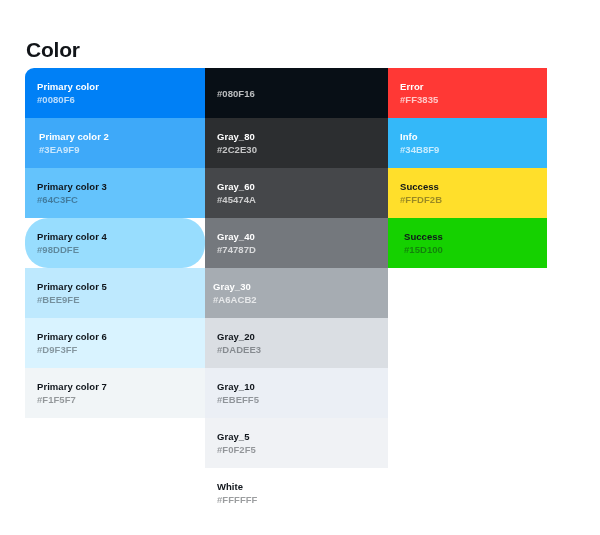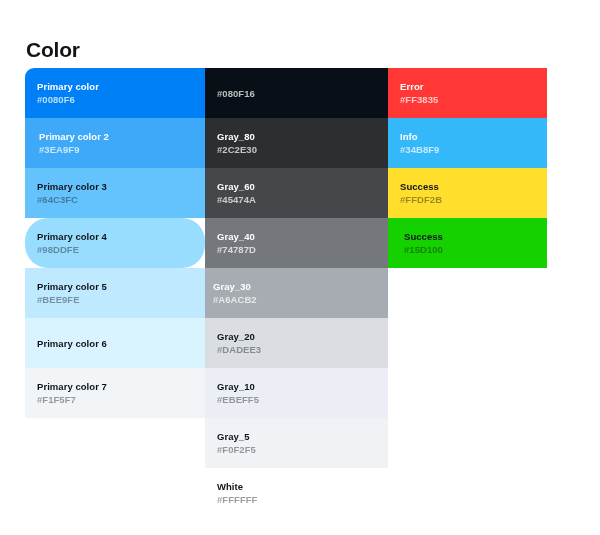--- a/index.html
+++ b/index.html
@@ -108,20 +108,21 @@
         <div class="swatch on-light" style="background: rgb(152, 221, 254); border-radius: 23px;">
           <div class="swatch-label">Primary color 4</div>
           <div class="swatch-hex">#98DDFE</div>
         </div>
         <div class="swatch on-light" style="background: rgb(190, 233, 254);">
           <div class="swatch-label">Primary color 5</div>
           <div class="swatch-hex">#BEE9FE</div>
         </div>
         <div class="swatch on-light" style="background: rgb(217, 243, 255);">
           <div class="swatch-label">Primary color 6</div>
+          <div class="swatch-hex">#D9F3FF</div>
         </div>
         <div class="swatch on-light" style="background: rgb(241, 245, 247);">
           <div class="swatch-label">Primary color 7</div>
           <div class="swatch-hex">#F1F5F7</div>
         </div>
       </div>
     <div class="swatch-column col-gray">
         <div class="swatch on-dark" style="background: rgb(8, 15, 22);">
           <div class="swatch-hex">#080F16</div>
         </div>

